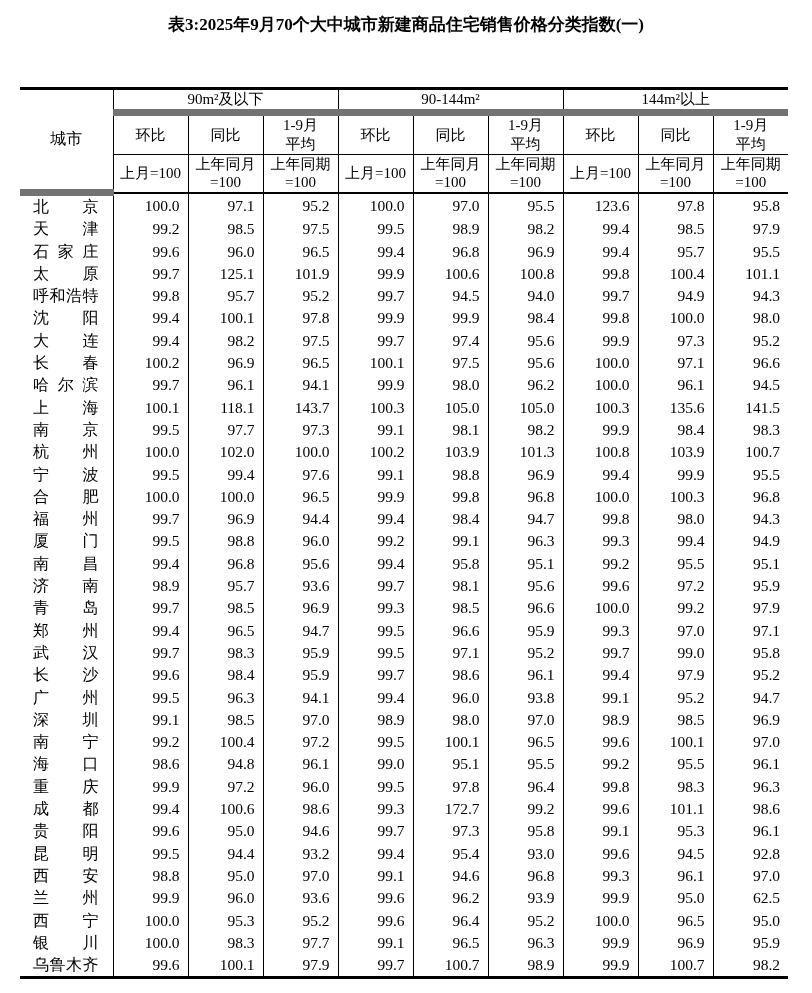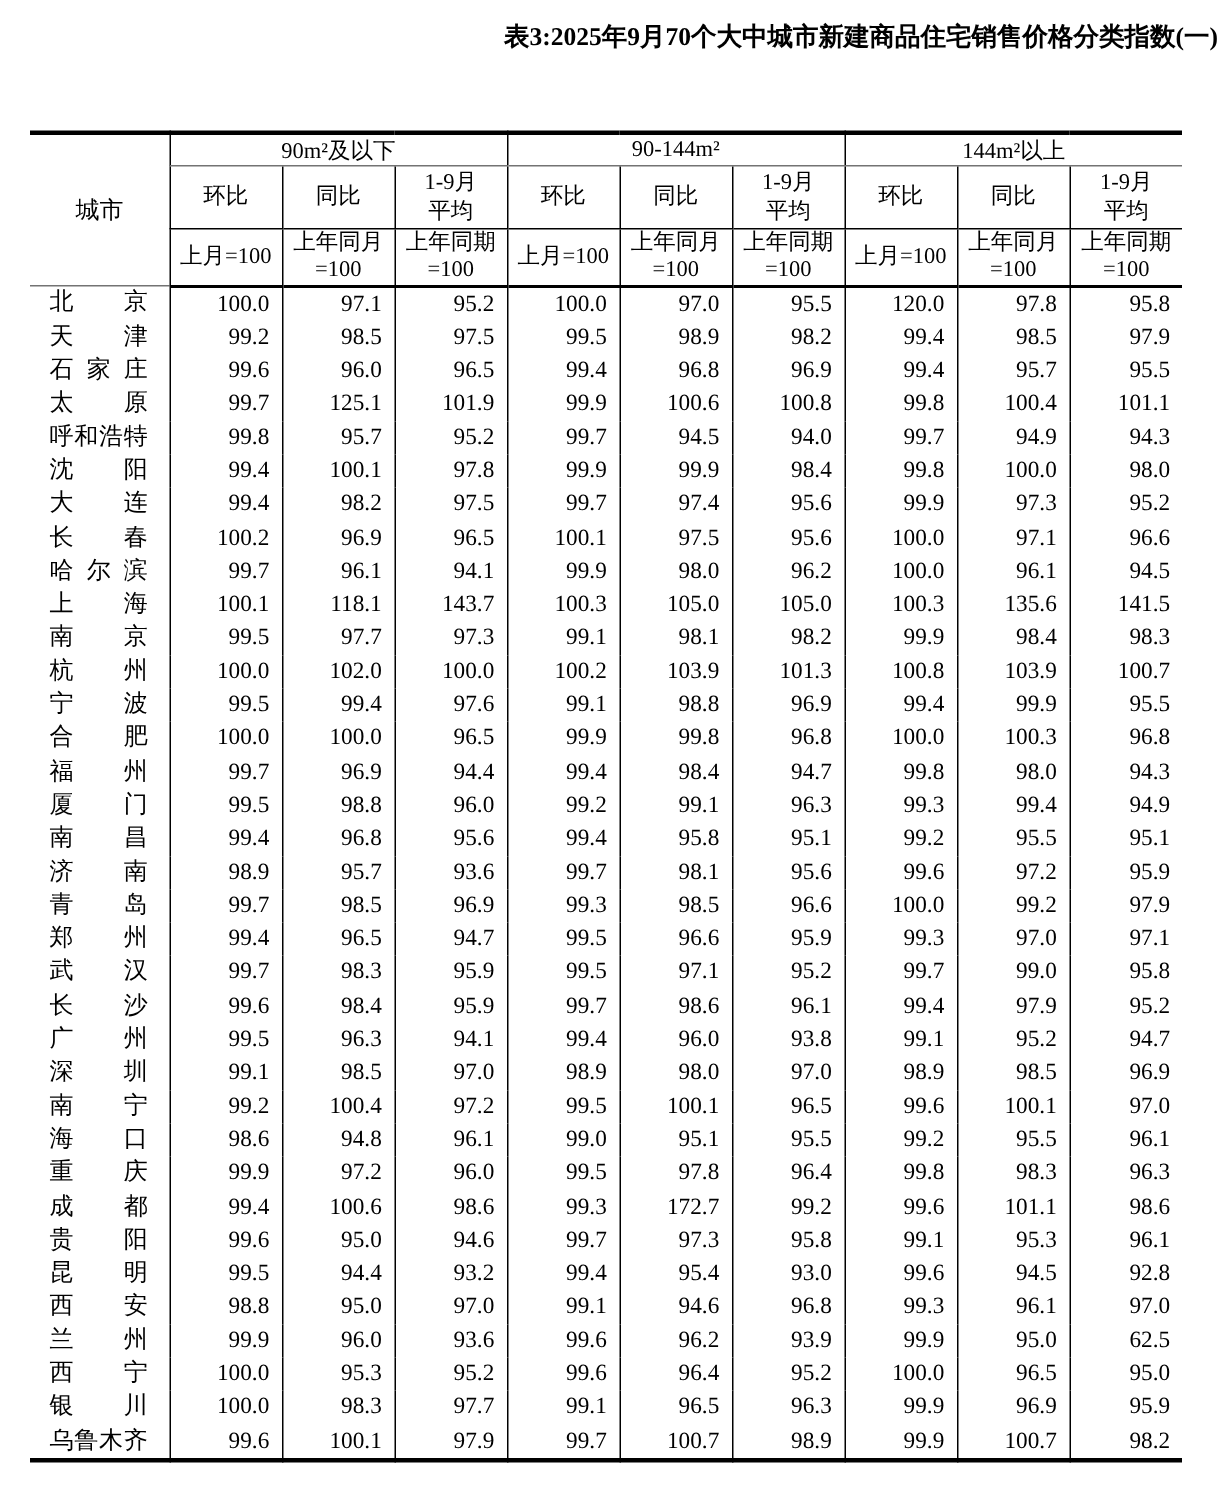--- a/index.html
+++ b/index.html
@@ -6,21 +6,21 @@
   html, body {
     margin: 0; padding: 0;
     width: 812px; height: 993px;
     background: #ffffff;
     font-family: "Liberation Serif", "DejaVu Serif", serif;
     color: #000;
     overflow: hidden;
   }
   .title {
     margin: 14px 0 18px 0;
-    text-align: right;
+    text-align: center;
     font-size: 17px;
     font-weight: bold;
     line-height: 22px;
   }
   table.idx {
     border-collapse: collapse;
     table-layout: fixed;
     width: 768px;
     margin: 51px 0 0 20px;
     border-top: 3px solid #000;
@@ -34,21 +34,21 @@
     font-weight: normal;
     text-align: center;
     vertical-align: middle;
     font-size: 15px;
   }
   th.city-head {
     border-left: none;
     border-bottom: 2px solid #000;
     font-size: 16px;
   }
-  tr.group-row th { height: 22px; border-bottom: 1px solid #737373; }
+  tr.group-row th { height: 22px; border-bottom: 7px solid #737373; }
   tr.sub-row   th { height: 42px; border-bottom: 1px solid #000; white-space: pre-line; line-height: 1.25; }
   tr.base-row  th { height: 38px; border-bottom: 2px solid #000; white-space: pre-line; line-height: 1.2; }
   tbody td {
     height: 22.3px;
     line-height: 22.3px;
   }
   td.num {
     text-align: right;
     padding-right: 8px;
     font-size: 15.5px;
@@ -128,21 +128,21 @@
             <span>北</span>
             <span>京</span>
           </span>
         </td>
         <td class="num">100.0</td>
         <td class="num">97.1</td>
         <td class="num">95.2</td>
         <td class="num">100.0</td>
         <td class="num">97.0</td>
         <td class="num">95.5</td>
-        <td class="num">120.0</td>
+        <td class="num">123.6</td>
         <td class="num">97.8</td>
         <td class="num">95.8</td>
       </tr>
       <tr>
         <td class="city">
           <span class="just">
             <span>天</span>
             <span>津</span>
           </span>
         </td>

